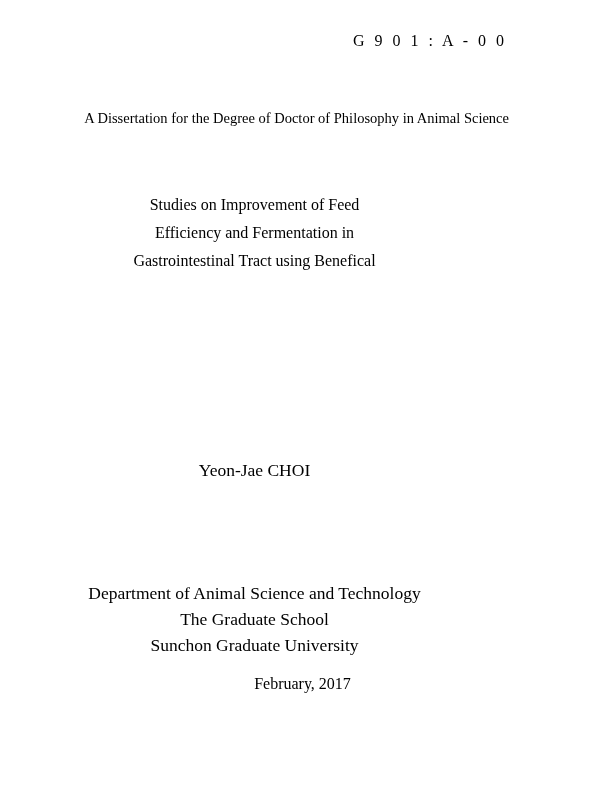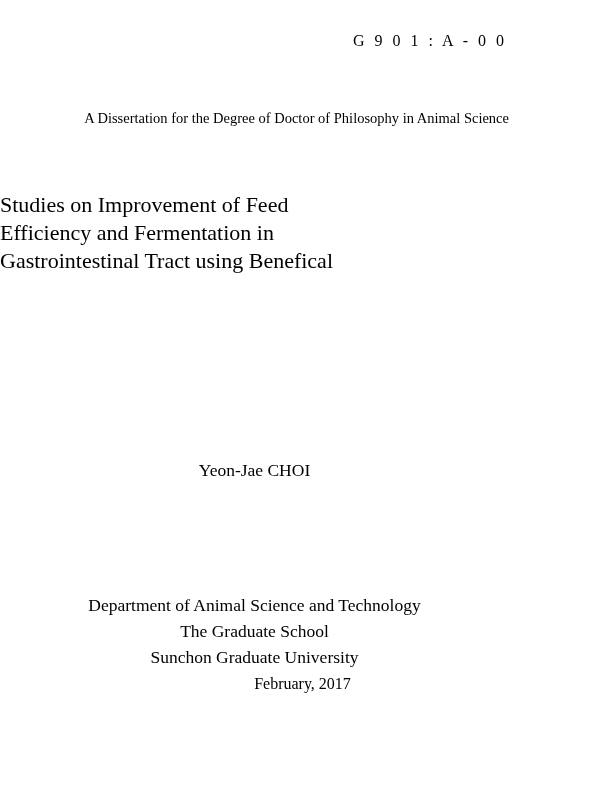--- a/index.html
+++ b/index.html
@@ -31,41 +31,40 @@
     left: 0;
     width: 100%;
     text-align: right;
     font-size: 14.5px;
   }
   .title-block {
     position: absolute;
     top: 191px;
     left: 0;
     width: 100%;
-    text-align: left;
-    font-size: 22px;
+    text-align: center;
+    font-size: 16px;
     line-height: 28px;
   }
   .author {
     position: absolute;
     top: 460px;
     left: 0;
     width: 100%;
     text-align: center;
     font-size: 17.5px;
   }
   .affiliation-block {
     position: absolute;
     top: 580px;
     left: 0;
     width: 100%;
     text-align: center;
     font-size: 17.5px;
     line-height: 26px;
-    margin-top: 12px;
   }
   .date {
     position: absolute;
     top: 675px;
     left: 0;
     width: 100%;
     text-align: center;
     font-size: 16px;
     padding-left: 48px;
   }

